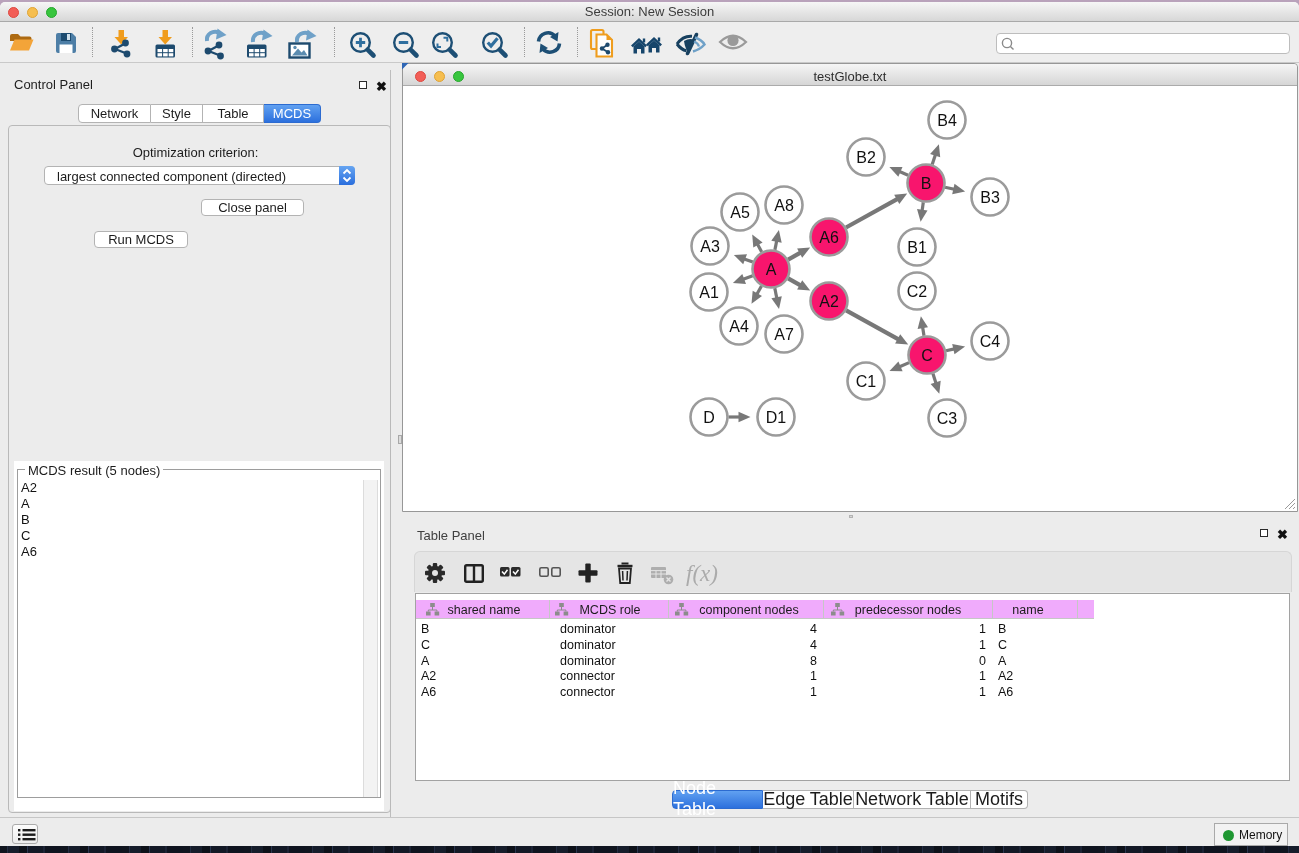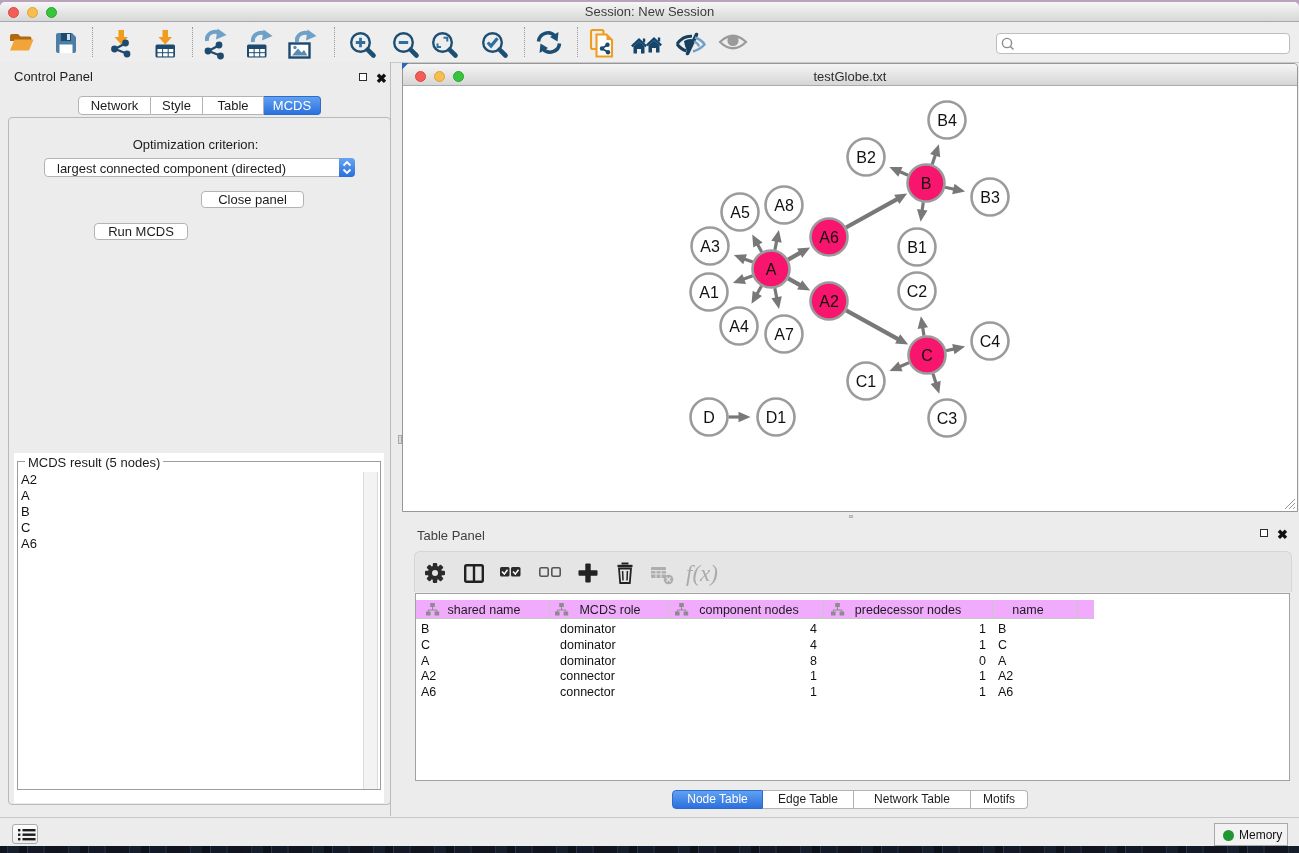--- a/index.html
+++ b/index.html
@@ -11,21 +11,21 @@
   background-image:repeating-linear-gradient(90deg,#10151f 0 7px,#242e44 7px 8px,#161d2b 8px 19px,#0d1119 19px 27px,#2a3650 27px 28px,#131926 28px 43px,#1d2436 43px 45px,#0f141f 45px 61px); }
 
 #titlebar { position:absolute; left:0; top:0; width:1299px; height:20px; background:linear-gradient(#f6f6f6,#d7d7d7); border-bottom:1px solid #a9a9a9; border-radius:5px 5px 0 0;padding-left:48px; }
 #titlebar .t { position:absolute; left:0; right:0; top:2px; text-align:center; font-size:13px; color:#3c3c3c; }
 .tl { position:absolute; border-radius:50%; width:11px; height:11px; top:5px; }
 
 #toolbar { position:absolute; left:0; top:20px; width:1299px; height:41px; background:#eeeeee; border-bottom:1px solid #c9c9c9; }
 .tsep { position:absolute; top:5px; height:30px; width:0; border-left:1px dotted #9a9a9a; }
 #searchbox { position:absolute; left:996px; top:11px; width:294px; height:21px; background:#fff; border:1px solid #bdbdbd; border-radius:4px; }
 
-#cpanel { position:absolute; left:0; top:60px; width:391px; height:754px; background:#ececec; border-right:1px solid #bdbdbd; }
+#cpanel { position:absolute; left:0; top:68px; width:391px; height:754px; background:#ececec; border-right:1px solid #bdbdbd; }
 #cpanel .hdr { position:absolute; left:14px; top:7px; font-size:13px; color:#1e1e1e; }
 .floatsq { position:absolute; width:8px; height:8px; border:1.5px solid #2a2a2a; background:#fff; }
 .closex { position:absolute; font-size:13px; font-weight:bold; color:#111; line-height:11px; }
 #cptabs { position:absolute; top:34px; left:78px; height:19px; display:flex; }
 #cptabs .tab { height:19px; font-size:13px; color:#1c1c1c; background:#fff; border:1px solid #b3b3b3; border-left:none; display:flex; align-items:center; justify-content:center; }
 #cptabs .tab:first-child { border-left:1px solid #b3b3b3; border-radius:4px 0 0 4px; }
 #cptabs .tab.sel { background:linear-gradient(#61a1f1,#2c70dd); color:#fff; border-color:#2c6bd0; border-radius:0 4px 4px 0; }
 #cpbox { position:absolute; left:8px; top:55px; width:383px; height:688px; border:1px solid #b9b9b9; border-radius:4px; }
 
 #optlabel { position:absolute; left:0; width:391px; top:75px; text-align:center; font-size:13px; color:#1c1c1c; }
@@ -46,21 +46,21 @@
 #tpanel { position:absolute; left:399px; top:515px; width:900px; height:300px; background:#ececec; }
 #tpanel .hdr { position:absolute; left:18px; top:11px; font-size:13px; color:#404040; }
 #ttoolbar { position:absolute; left:15px; top:34px; width:878px; height:41px; background:#e5e5e5; border:1px solid #d6d6d6; border-radius:6px 6px 0 0; border-bottom:none; }
 #ttable { position:absolute; left:16px; top:76px; width:875px; height:188px; background:#fff; border:1px solid #a2a2a2; }
 #thead { position:absolute; left:0; top:6px; width:678px; height:19px; background:#f0abfc; border-bottom:1px solid #c6c6c6; font-size:12.5px; color:#1c1c1c; }
 #thead .cdiv { position:absolute; top:0; height:19px; width:0; border-left:1px solid #c6c6c6; }
 .hlab { position:absolute; top:3px; text-align:center; }
 .trow { position:absolute; font-size:12.5px; color:#111; height:15.7px; line-height:15.7px; width:100%; }
 .trow span { position:absolute; }
 .num { text-align:right; }
-#ttabs { position:absolute; left:273px; top:272.5px; height:19px; display:flex; font-size:12px; }
+#ttabs { position:absolute; left:273px; top:272.5px; height:19px; display:flex; font-size:18px; }
 #ttabs .tab { height:19px; background:#fff; border:1px solid #b3b3b3; border-left:none; display:flex; align-items:center; justify-content:center; color:#1c1c1c; }
 #ttabs .tab.sel { background:linear-gradient(#61a1f1,#2c70dd); color:#fff; border:1px solid #2c6bd0; border-radius:4px 0 0 4px; }
 #ttabs .tab:last-child { border-radius:0 4px 4px 0; }
 
 #statusbar { position:absolute; left:0; top:815px; width:1299px; height:29px; background:#ececec; border-top:1px solid #c6c6c6; }
 #listbtn { position:absolute; left:12px; top:6px; width:26px; height:20px; background:linear-gradient(#fdfdfd,#ececec); border:1px solid #ababab; border-radius:3px; }
 #membtn { position:absolute; left:1214px; top:5px; width:74px; height:23px; background:#f2f2f2; border:1px solid #a9a9a9; font-size:12px; color:#111; }
 #membtn .dot { position:absolute; left:8px; top:6px; width:11px; height:11px; border-radius:50%; background:#1f9732; }
 #membtn .t { position:absolute; left:24px; top:4px; }
 </style>

